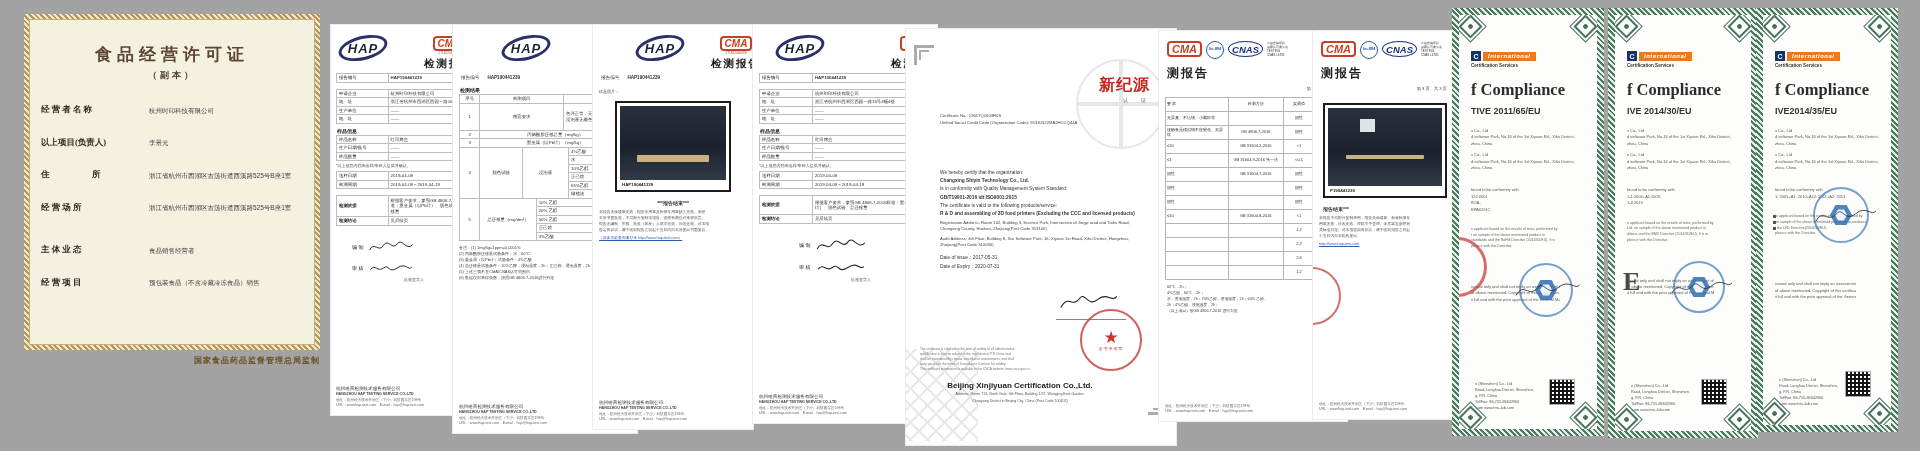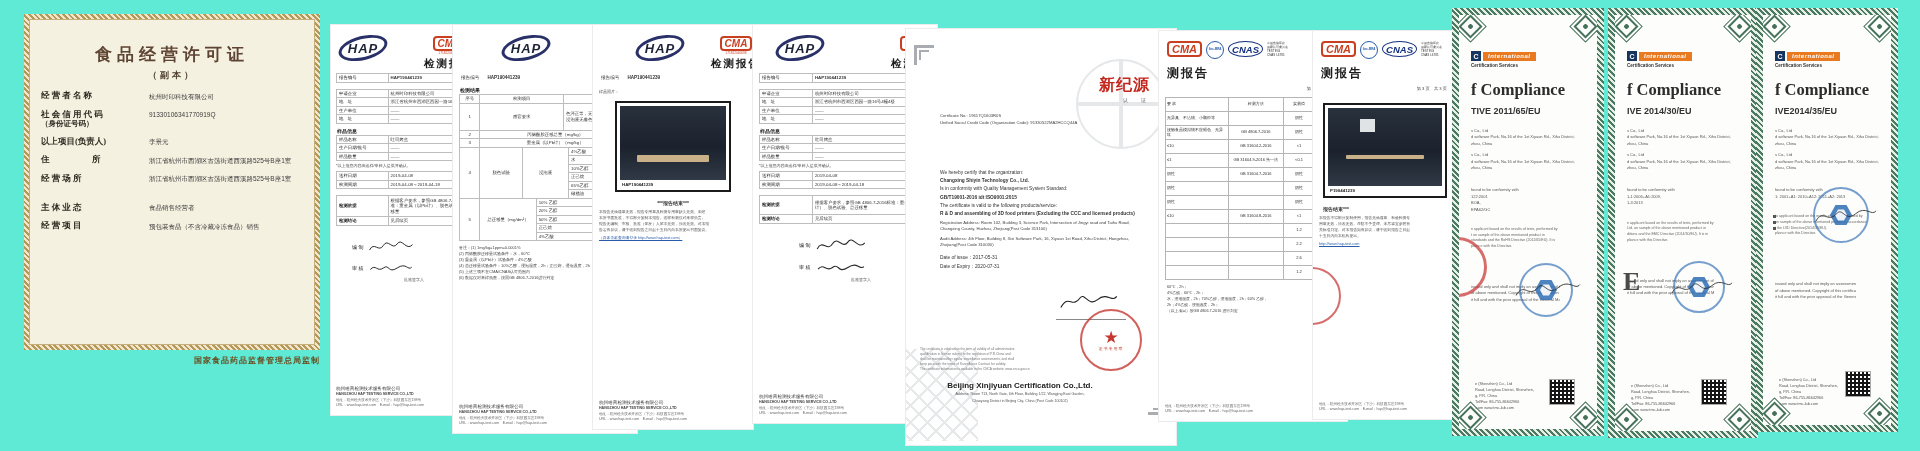--- a/index.html
+++ b/index.html
@@ -1,24 +1,24 @@
 <!DOCTYPE html>
 <html><head>
 <meta charset="utf-8">
 <style>
 html,body{margin:0;padding:0;background:#fff}
-#stage{position:relative;width:1920px;height:451px;background:#5eead4;overflow:hidden;
+#stage{position:relative;width:1920px;height:451px;background:#a3a3a3;overflow:hidden;
   font-family:"Liberation Sans","DejaVu Sans",sans-serif;color:#333}
 .card{position:absolute;background:#fff;border:1px solid #ececec;box-sizing:border-box;overflow:hidden;display:flex;flex-direction:column}
 
 .lic{background:#f5f1e0;border:5px solid;border-image:repeating-linear-gradient(45deg,#b59757 0 2px,#efe6cc 2px 4px) 5;
   box-shadow:inset 0 0 0 1px #c6ae7c;padding:12px 12px 8px;display:block}
 .lic-title{font-family:"Liberation Serif",serif;font-weight:bold;font-size:17px;letter-spacing:5px;color:#5e4433;text-align:center;margin-top:12px;white-space:nowrap}
 .lic-sub{text-align:center;font-size:9px;color:#4a3b2a;letter-spacing:3px;margin-top:3px;font-weight:bold}
-.lic-f{display:flex;margin-top:8px;align-items:flex-start}
+.lic-f{display:flex;margin-top:22px;align-items:flex-start}
 .lic-f .fl{width:108px;flex:none;font-weight:bold;font-size:8.5px;color:#2f2a20;font-family:"Liberation Serif",serif;line-height:1.2}
 .lic-f .fl .l2{display:block;font-size:7.5px}
 .lic-f .fv{font-size:6.5px;color:#3c3c3c;padding-top:1.5px;line-height:1.4}
 .lic-valid{margin-top:40px;font-family:"Liberation Serif",serif}
 .lic-valid .vl{font-weight:bold;font-size:10px;color:#2f2a20;letter-spacing:2px}
 .lic-valid .vv{font-size:8px;color:#3c3c3c;margin-left:4px}
 .lic-footer{position:absolute;left:24px;top:355px;width:296px;text-align:right;font-size:8px;font-weight:bold;color:#6b4f22;letter-spacing:1px;font-family:"Liberation Serif",serif}
 
 .hap-head{display:flex;justify-content:space-between;align-items:flex-start;margin:4px 0 4px 0;flex:none}
 .haplogo{position:relative;width:54px;height:30px;flex:none}
@@ -128,36 +128,32 @@
 <div id="stage">
 
   <div class="card lic" style="left:24px;top:14px;width:296px;height:336px">
     <div class="lic-title">食品经营许可证</div>
     <div class="lic-sub">（副本）</div>
     <div class="lic-f">
       <span class="fl">经 营 者 名 称</span>
       <span class="fv">杭州时印科技有限公司</span>
     </div>
     <div class="lic-f">
-      <span class="fl"><span>社 会 信 用 代 码</span><span class="l2">（身份证号码）</span></span>
-      <span class="fv">91330106341770919Q</span>
-    </div>
-    <div class="lic-f">
       <span class="fl">以上项目(负责人)</span>
       <span class="fv">李景元</span>
     </div>
     <div class="lic-f">
       <span class="fl">住　　　　　所</span>
       <span class="fv">浙江省杭州市西湖区古荡街道西溪路525号B座1室</span>
     </div>
     <div class="lic-f">
       <span class="fl">经  营  场  所</span>
       <span class="fv">浙江省杭州市西湖区古荡街道西溪路525号B座1室</span>
     </div>
-    <div class="lic-f" style="margin-top:18px">
+    <div class="lic-f" style="margin-top:32px">
       <span class="fl">主  体  业  态</span>
       <span class="fv">食品销售经营者</span>
     </div>
     <div class="lic-f">
       <span class="fl">经  营  项  目</span>
       <span class="fv">预包装食品（不含冷藏冷冻食品）销售</span>
     </div>
   </div>
   <div class="lic-footer">国家食品药品监督管理总局监制</div>
 

